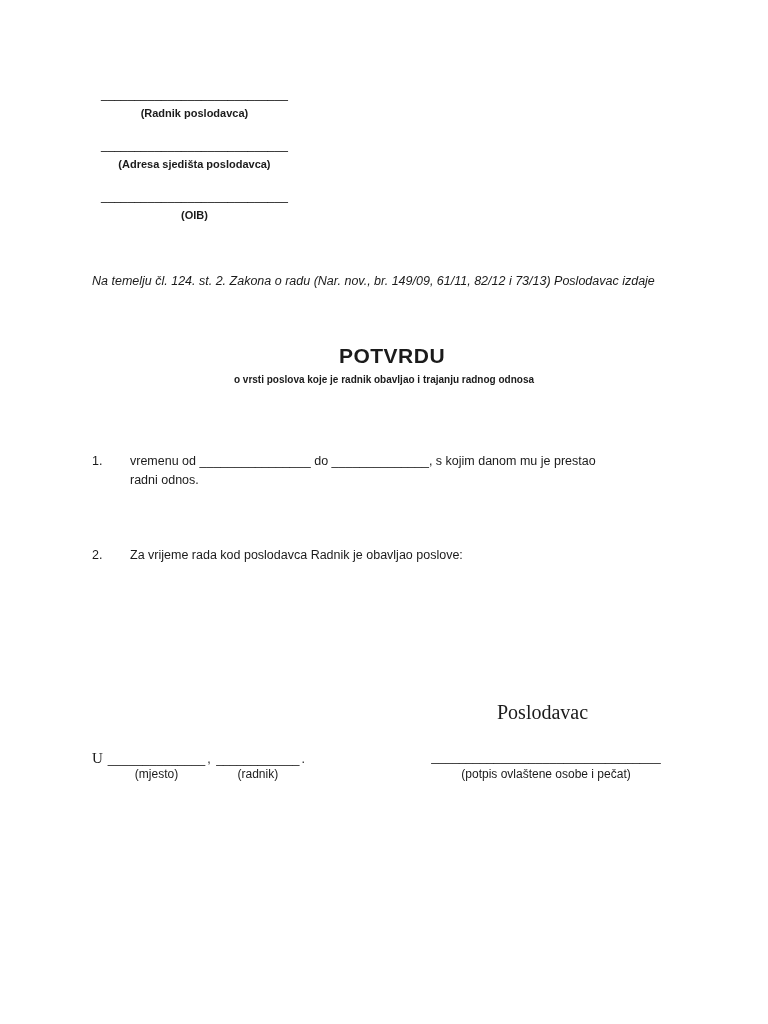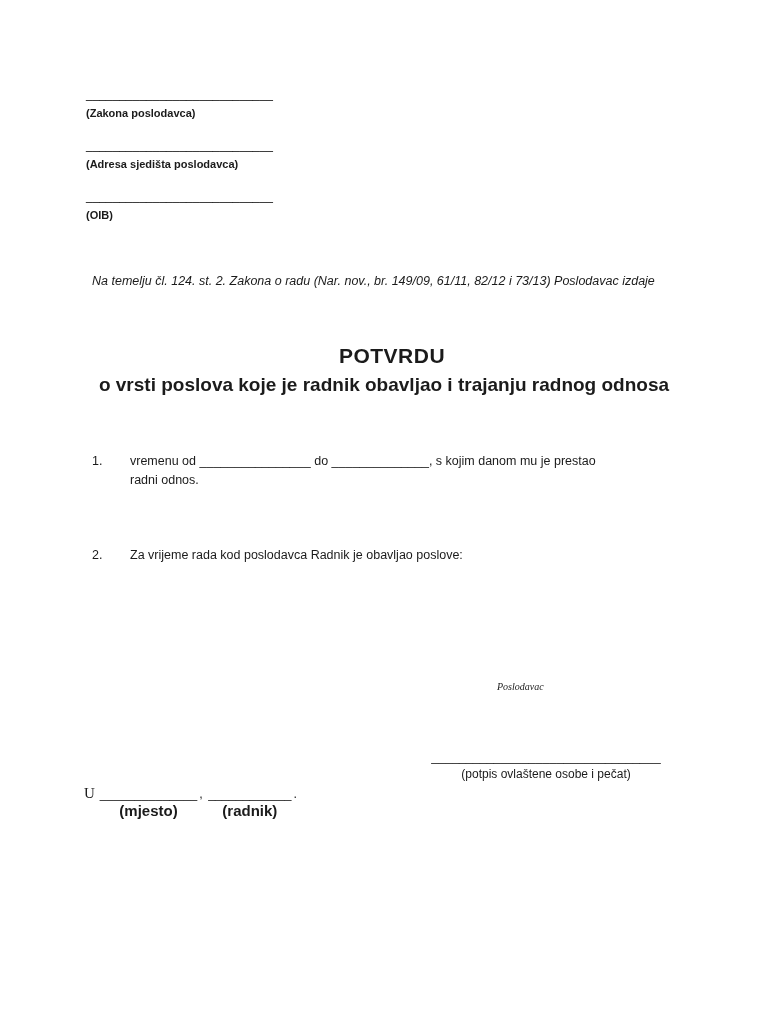--- a/index.html
+++ b/index.html
@@ -6,82 +6,82 @@
   .page {
     position: relative;
     width: 768px;
     height: 1024px;
     background: #ffffff;
     color: #1b1b1b;
     font-family: "Liberation Sans", sans-serif;
     overflow: hidden;
   }
   
-  .letterhead { position: absolute; left: 86px; top: 88px; }
+  .letterhead { position: absolute; left: 101px; top: 88px; text-align: center; }
   .lh-field { margin-bottom: 19px; }
   .lh-line { font-size: 12px; line-height: 12px; white-space: nowrap; letter-spacing: 0; color: #111; }
   .lh-label { font-size: 11px; font-weight: 700; margin-top: 7px; line-height: 13px; }
   
   .intro {
     position: absolute; left: 92px; top: 273px; width: 630px;
     font-size: 12.5px; line-height: 16px; margin: 0; white-space: nowrap; font-style: italic;
   }
   
   .title {
     position: absolute; left: 0; top: 336px; width: 768px;
     text-align: center; font-size: 21px; font-weight: 700; margin: 8px;
     letter-spacing: 0.5px;
   }
   .subtitle {
     position: absolute; left: 0; top: 374px; width: 768px;
-    text-align: center; font-size: 19px; font-weight: 700; margin: 0;
+    text-align: center; font-size: 10px; font-weight: 700; margin: 0;
   }
   
   .item { position: absolute; left: 92px; font-size: 12.5px; line-height: 18.5px; display: flex; }
   .item-1 { top: 452px; }
   .item-2 { top: 546px; }
   .item-num { flex: 0 0 38px; width: 38px; }
   .item-text { white-space: nowrap; }
   .item-line { display: block; }
   .fill-line {
     position: absolute; left: 130px; top: 583px;
     font-size: 12.5px; white-space: nowrap;
   }
   
   .employer-heading {
-    position: absolute; left: 497px; top: 681px;
-    font-family: "Liberation Serif", serif; font-size: 10px; font-style: italic;
+    position: absolute; left: 497px; top: 701px;
+    font-family: "Liberation Serif", serif; font-size: 20px;
   }
   .sig-row {
-    position: absolute; left: 84px; top: 750px;
-    font-size: 12.5px; white-space: nowrap; margin-top: 35px;
+    position: absolute; left: 92px; top: 750px;
+    font-size: 12.5px; white-space: nowrap;
   }
   .serif-prefix { font-family: "Liberation Serif", serif; font-size: 15px; margin-right: 5px; }
   .fill-col { position: relative; display: inline-block; }
   .fill { letter-spacing: 0; }
   .fill-col .sub-label {
     position: absolute; left: 0; right: 0; top: 15px;
-    text-align: center; font-size: 15px; white-space: nowrap; font-weight: bold;
+    text-align: center; font-size: 12px; white-space: nowrap;
   }
   .sep { margin: 0 2px; }
   .sig-right {
     position: absolute; left: 430px; top: 750px; width: 232px;
     text-align: center; font-size: 12.5px;
   }
   .sig-right .sub-label { display: block; font-size: 12px; margin-top: 3px; }
 </style>
 </head>
 <body>
 
 <div class="page">
 
   <div class="letterhead">
     <div class="lh-field">
       <div class="lh-line">____________________________</div>
-      <div class="lh-label">(Zakona poslodavca)</div>
+      <div class="lh-label">(Radnik poslodavca)</div>
     </div>
     <div class="lh-field">
       <div class="lh-line">____________________________</div>
       <div class="lh-label">(Adresa sjedišta poslodavca)</div>
     </div>
     <div class="lh-field">
       <div class="lh-line">____________________________</div>
       <div class="lh-label">(OIB)</div>
     </div>
   </div>

